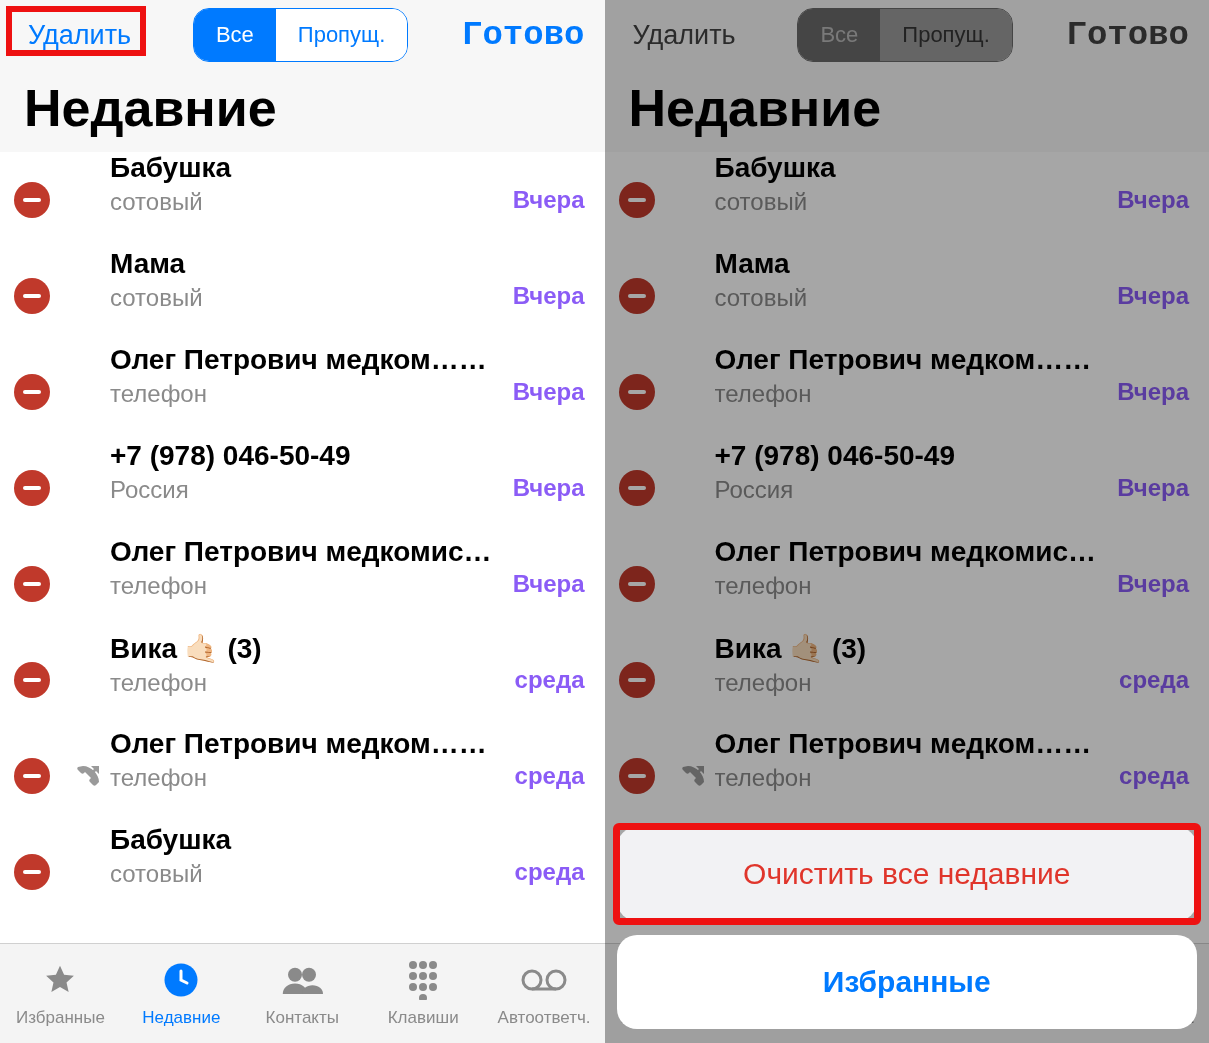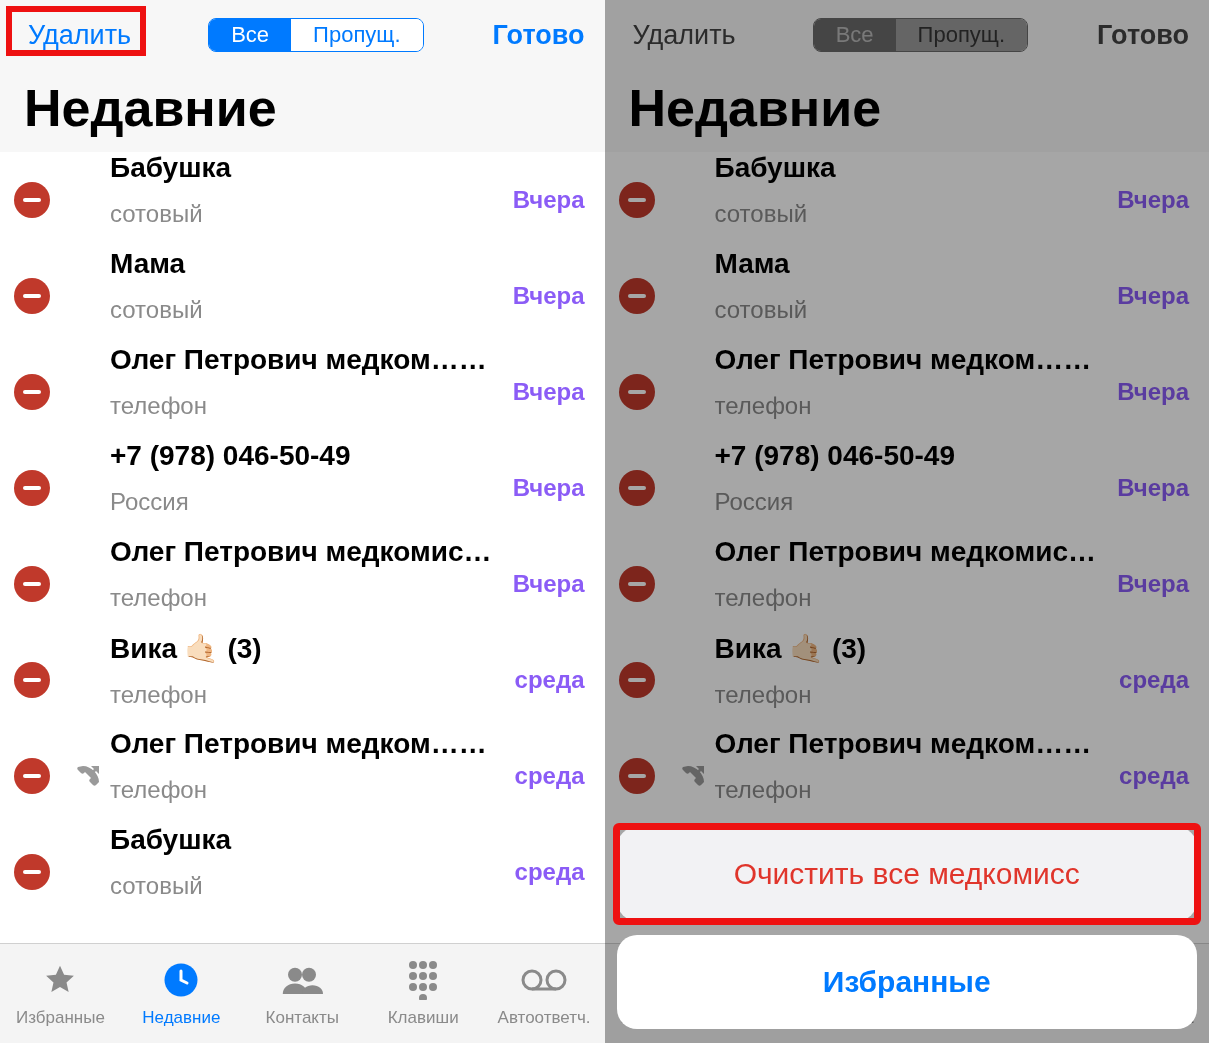--- a/index.html
+++ b/index.html
@@ -4,44 +4,44 @@
 <style>
   * { box-sizing: border-box; margin: 0; padding: 0; }
   html, body { width: 1209px; height: 1043px; font-family: -apple-system, "Helvetica Neue", Arial, sans-serif; background: #fff; overflow: hidden; }
   .screens { display: flex; width: 1209px; height: 1043px; }
   .screen { width: 50%; height: 100%; position: relative; display: flex; flex-direction: column; background: #f7f7f7; overflow: hidden; }
   .screen.right { background: #f7f7f7; }
   .dim-overlay { position:absolute; inset:0; background: rgba(0,0,0,0.35); z-index: 5; pointer-events:none; }
 
   .header { height: 70px; display: flex; align-items: center; justify-content: space-between; padding: 15px 20px; }
   .delete-btn { color: #007aff; font-size: 27px; font-weight: 400; background: none; border: none; padding: 6px 8px; }
-  .done-btn { color: #007aff; font-size: 27px; font-weight: 600; background:none; border:none; }
-
-  .seg { display: flex; border: 1.5px solid #007aff; border-radius: 8px; overflow: hidden; height: 34px; }
+  .done-btn { color: #007aff; font-size: 34px; font-weight: 600; background:none; border:none;font-family:Liberation Mono, monospace; }
+
+  .seg { display: flex; border: 1.5px solid #007aff; border-radius: 16px; overflow: hidden; height: 54px; }
   .seg-btn { font-size: 22px; padding: 0 22px; display:flex; align-items:center; background: #fff; color:#007aff; border:none; }
   .seg-btn.active { background:#007aff; color:#fff; }
 
   .right .seg { border-color:#888; }
   .right .seg-btn { background:#c8c8c8; color:#444; }
   .right .seg-btn.active { background:#888; color:#eee; }
   .right .delete-btn, .right .done-btn { color:#555; }
 
   .title { font-size: 52px; font-weight: 800; color:#000; padding: 8px 24px 14px; }
 
   .list { background:#fff; flex:1; overflow:hidden; }
   .row { display:flex; align-items:center; height: 96px; padding: 0 14px 0 14px; position:relative; }
   .row:not(:last-child) .cell::after { content:""; position:absolute; left:0; right:-400px; bottom:-1px; height:1px; background:#d9d9d9; }
   .minus { width:36px; height:36px; border-radius:50%; background:#c0392b; color:#fff; display:flex; align-items:center; justify-content:center; flex:0 0 36px; margin-right: 22px; }
   .minus svg { display:block; }
   .iconcol { width:34px; flex:0 0 34px; display:flex; align-items:center; justify-content:center; margin-right:4px; color:#9a9a9a; }
   .iconcol.empty { }
   .cell { flex:1; position:relative; height:100%; display:flex; flex-direction:column; justify-content:flex-start; overflow:hidden; padding-right:4px; }
   .name { font-size:28px; font-weight:700; color:#000; white-space:nowrap; overflow:hidden; text-overflow:ellipsis; }
   .name .count { margin-left:14px; }
-  .sub { font-size:24px; color:#8a8a8a; margin-top:16px; }
+  .sub { font-size:24px; color:#8a8a8a; margin-top:4px; }
   .time { flex:0 0 auto; font-size:24px; color:#8b5cf6; padding-left:8px; padding-right:6px;font-weight:bold; }
 
   .tabbar { height:100px; background:#f4f4f4; border-top:1px solid #d0d0d0; display:flex; }
   .tab { flex:1; display:flex; flex-direction:column; align-items:center; justify-content:center; gap:8px; color:#8a8a8a; font-size:17px; }
   .tab.active { color:#007aff; }
   .tab .gly { height:40px; display:flex; align-items:center; justify-content:center; }
 
   .red-box-1 { border:6px solid #e11; position:absolute; left:6px; top:6px; width:140px; height:50px; z-index:20; pointer-events:none; }
 
   .sheet { position:absolute; left:12px; right:12px; bottom:14px; z-index:10; display:flex; flex-direction:column; gap:14px; }
@@ -423,20 +423,20 @@
             </svg>
         </span>
         <span>Автоответч.</span>
       </div>
     </div>
 
     <div class="dim-overlay"></div>
 
     <div class="sheet">
       <div class="sheet-wrap1">
-        <div class="sheet-btn danger">Очистить все медкомисс</div>
+        <div class="sheet-btn danger">Очистить все недавние</div>
         <div class="red-box-2"></div>
       </div>
       <div class="sheet-btn cancel">Избранные</div>
     </div>
   </div>
 
 </div>
 
 </body></html>

